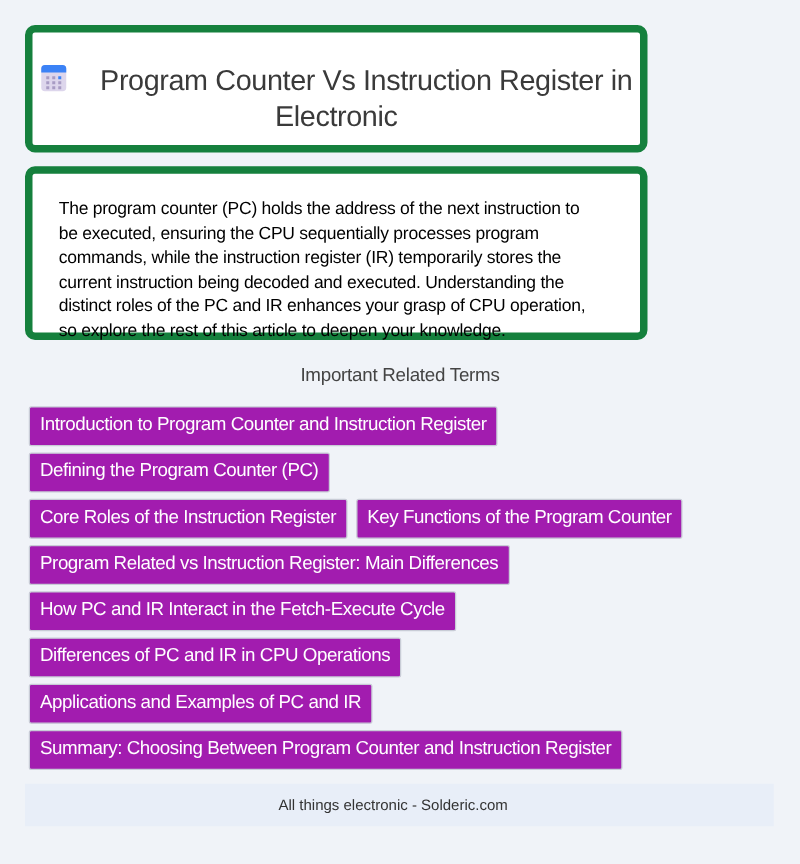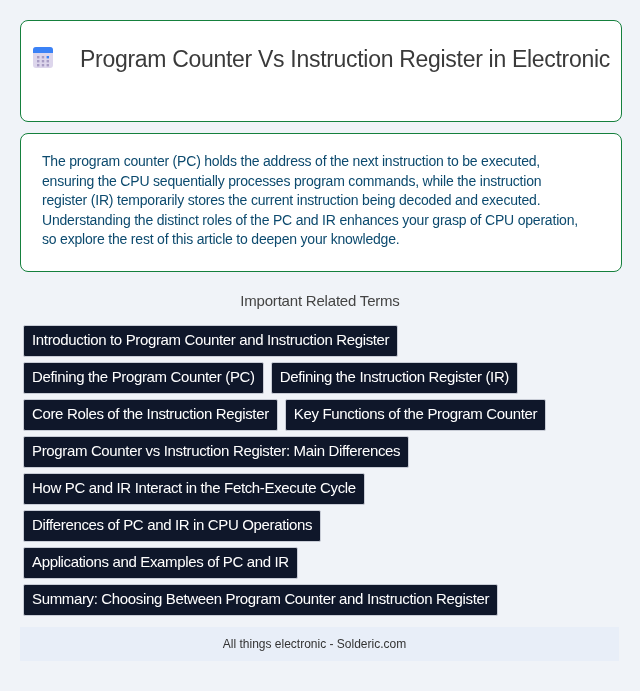--- a/index.html
+++ b/index.html
@@ -6,23 +6,23 @@
     body {
       width: 640px; height: 691px;
       background: #f0f3f8;
       font-family: "Liberation Sans", sans-serif;
       color: #333;
       position: relative;
       overflow: hidden;
     }
     .card {
       position: absolute;
-      left: 20px; width: 602px;
+      left: 20px; width: 498px;
       background: #ffffff;
-      border: 1px solid #15803d;
+      border: 6px solid #15803d;
       border-radius: 8px;
       box-sizing: border-box;
     }
     #title-card { top: 20px; height: 102px; }
     .title-wrap {
       position: absolute; left: 0; right: 0; top: 24px;
       text-align: center;
       font-size: 23px;
       line-height: 29px;
       color: #3a3a3a;
@@ -32,40 +32,40 @@
       display: inline-block;
       width: 22px; height: 24px;
       vertical-align: -2px;
       margin-right: 26px;
     }
     #summary-card { top: 133px; height: 139px; }
     .summary-text {
       position: absolute; left: 21px; right: 42px; top: 18px;
       font-size: 14px;
       line-height: 19.5px;
-      color: #0c4a6e;
+      color: #000000;
       letter-spacing: -0.2px;
     }
     .related-heading {
       position: absolute; left: 0; right: 0; top: 292px;
       text-align: center;
       font-size: 15px;
       color: #444;
       letter-spacing: -0.2px;
     }
     .tags {
       position: absolute; left: 23px; top: 325px; width: 590px;
     }
     .tag-row { display: flex; gap: 7px; margin-bottom: 9px; height: 28px; }
     .tag {
       display: inline-block;
       height: 32px;
       line-height: 28px;
       padding: 0 8px;
-      background: #0f172a;
+      background: #a21caf;
       border: 1px solid #c8ccd6;
       border-radius: 2px;
       box-sizing: border-box;
       color: #ffffff;
       font-size: 15px;
       letter-spacing: -0.35px;
       white-space: nowrap;
       cursor: pointer;
     }
     .footer {
@@ -110,28 +110,27 @@
 </div>
 
 <div class="related-heading">Important Related Terms</div>
 
 <div class="tags">
   <div class="tag-row">
     <span class="tag">Introduction to Program Counter and Instruction Register</span>
   </div>
   <div class="tag-row">
     <span class="tag">Defining the Program Counter (PC)</span>
-    <span class="tag">Defining the Instruction Register (IR)</span>
   </div>
   <div class="tag-row">
     <span class="tag">Core Roles of the Instruction Register</span>
     <span class="tag">Key Functions of the Program Counter</span>
   </div>
   <div class="tag-row">
-    <span class="tag">Program Counter vs Instruction Register: Main Differences</span>
+    <span class="tag">Program Related vs Instruction Register: Main Differences</span>
   </div>
   <div class="tag-row">
     <span class="tag">How PC and IR Interact in the Fetch-Execute Cycle</span>
   </div>
   <div class="tag-row">
     <span class="tag">Differences of PC and IR in CPU Operations</span>
   </div>
   <div class="tag-row">
     <span class="tag">Applications and Examples of PC and IR</span>
   </div>

